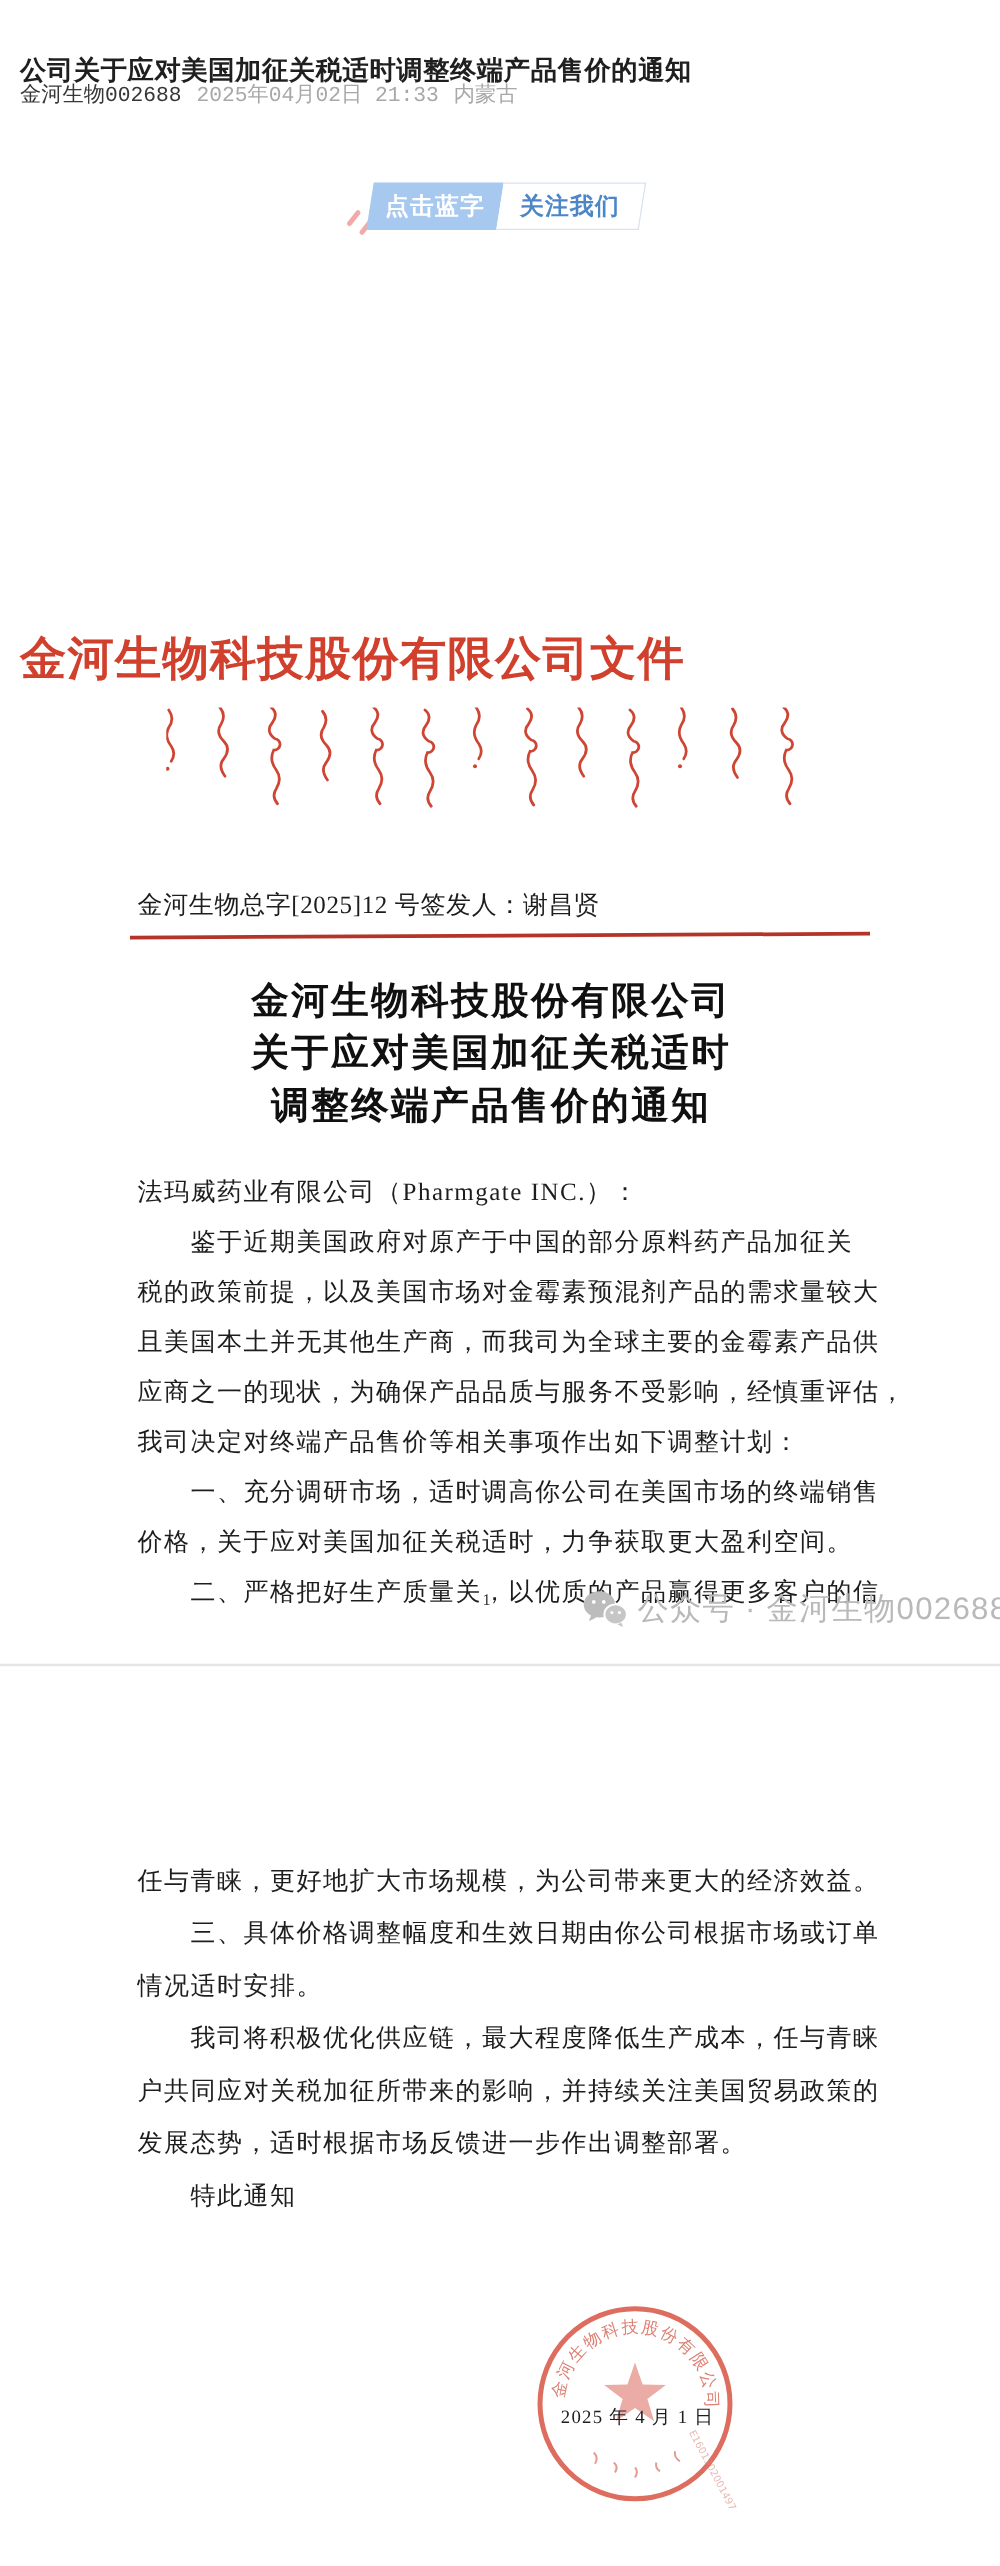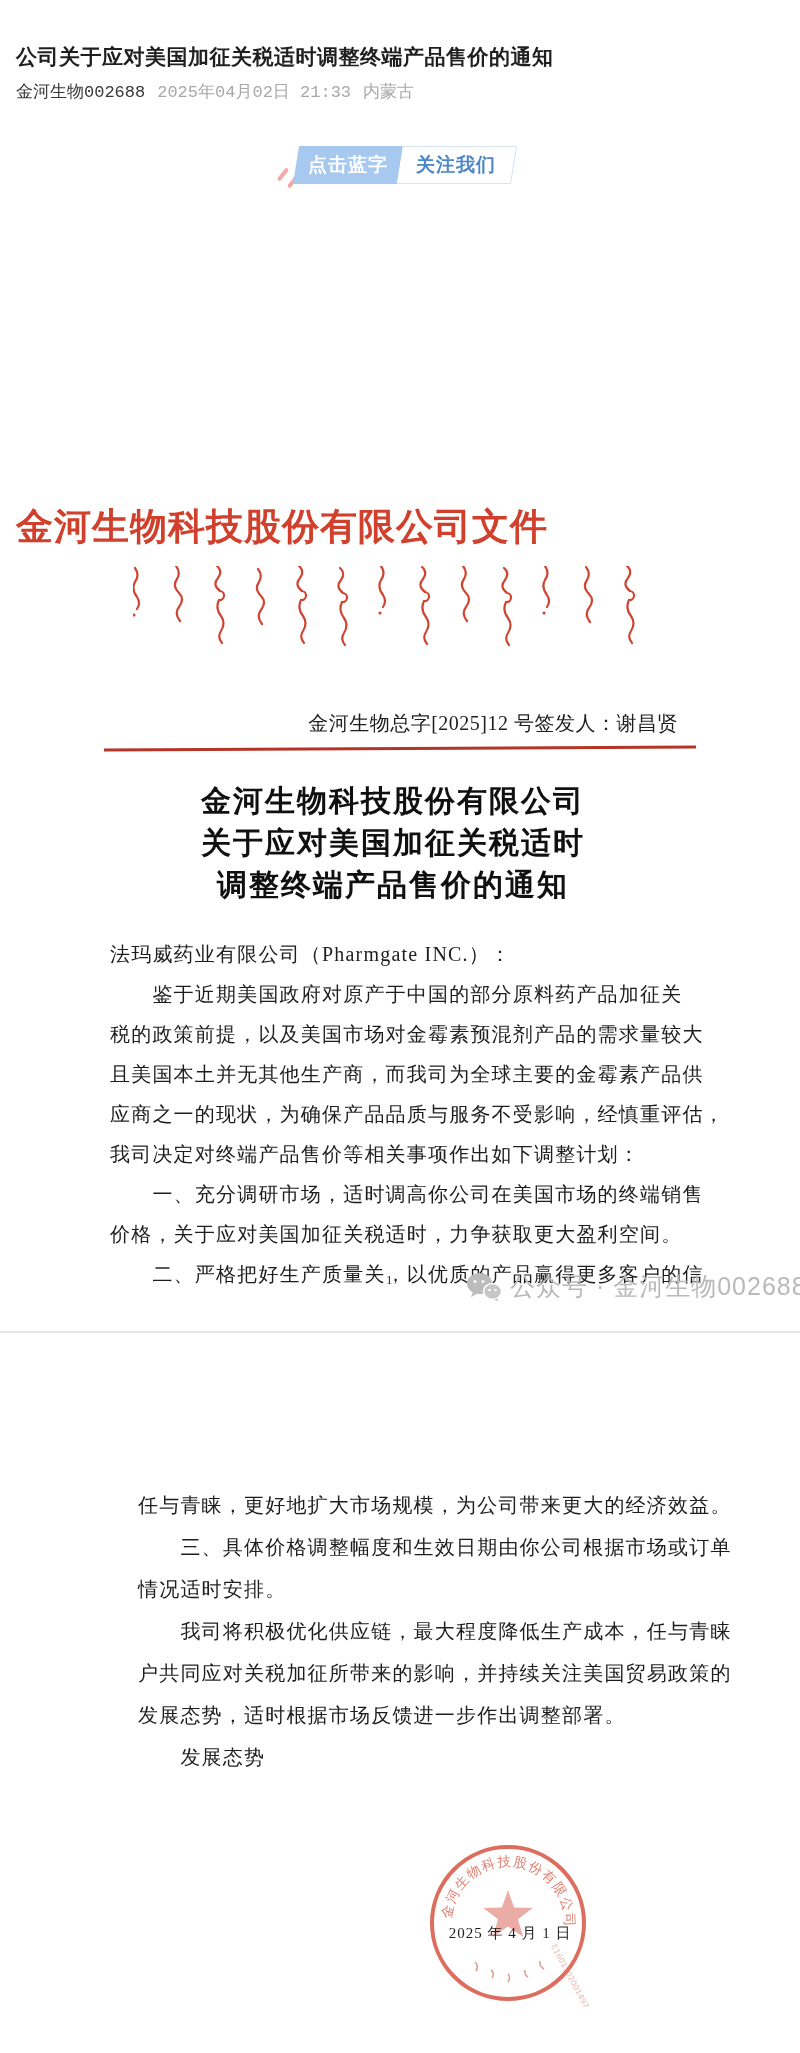--- a/index.html
+++ b/index.html
@@ -5,50 +5,50 @@
   html,body { margin:0; padding:0; background:#fff; }
   .page { position:relative; width:800px; height:2053px; background:#ffffff; overflow:hidden;
           font-family:"Liberation Sans","DejaVu Sans",sans-serif; }
   .abs { position:absolute; }
 
   
   .article-title { left:16px; top:26px; width:772px; font-size:21px; font-weight:700;
                    color:#1f1f1f; line-height:34px; letter-spacing:.5px; }
   .byline { left:16px; top:64px; display:flex; gap:12px; align-items:baseline; font-size:17px;font-family:Liberation Mono, monospace; }
   .account { color:#373737; font-weight:500; cursor:pointer; }
-  .meta { color:#a8a8a8;margin-top:16px; }
+  .meta { color:#a8a8a8; }
 
   
   .banner { left:296px; top:146px; width:218px; height:38px; display:flex;
             transform:skewX(-9deg); cursor:pointer; }
   .banner-left { width:104px; background:#a7c8ef; color:#ffffff; display:flex;
                  align-items:center; justify-content:center; font-size:19px; font-weight:700;
                  letter-spacing:1px; }
   .banner-right { width:114px; background:#ffffff; border:1px solid #d9e2ef; border-left:none;
                   color:#4c86c6; display:flex; align-items:center; justify-content:center;
                   font-size:19px; font-weight:700; letter-spacing:1px; }
   .unskew { transform:skewX(9deg); }
   .slash { width:4px; height:15px; background:#f2a9a9; border-radius:2px; }
   .slash1 { left:281px; top:167px; transform:rotate(38deg); }
   .slash2 { left:291px; top:174px; transform:rotate(38deg); }
 
   
   .doc-serif { font-family:"Liberation Serif","DejaVu Serif",serif; color:#1d1d1d; }
   .letterhead { left:16px; top:502px; width:786px; text-align:left; font-size:37px;
                 font-weight:700; color:#d0402c; letter-spacing:1px; white-space:nowrap; }
   .mongolian { left:133px; top:566px; }
-  .docnum-row { left:110px; top:710px; width:568px; display:flex; justify-content:flex-end;
+  .docnum-row { left:110px; top:710px; width:568px; display:flex; justify-content:flex-start;
                 font-size:20px; letter-spacing:.5px; }
   .red-rule { left:104px; top:747px; width:592px; height:3px; background:#b43527;
               transform:rotate(-.3deg); }
   .doc-title { left:0; top:780px; width:786px; text-align:center; font-size:30px;
                font-weight:700; letter-spacing:2px; line-height:42px; color:#101010; }
   .doc-body { font-size:20px; letter-spacing:1.2px; line-height:40px; white-space:nowrap; }
   .body1 { left:110px; top:934px; width:575px; }
-  .body2 { left:110px; top:1484px; width:575px; line-height:42px;margin-left:28px; }
+  .body2 { left:110px; top:1484px; width:575px; line-height:42px; }
   .pagenum { left:386px; top:1272px; font-size:13px; color:#333333; }
   .watermark { left:466px; top:1270px; display:flex; align-items:center; gap:8px; }
   .watermark-text { font-size:25px; color:#b9b9b9; letter-spacing:1px; white-space:nowrap; }
   .divider { left:0; top:1331px; width:800px; height:2px; background:#e6e6e6; }
   .seal-box { left:423px; top:1838px; width:170px; height:170px; }
   .seal-date { left:426px; top:1924px; width:168px; text-align:center; font-size:15px;
                letter-spacing:1px; color:#1e1e1e; white-space:nowrap; }
 </style>
 </head>
 <body>
@@ -146,21 +146,21 @@
 
   <div class="abs divider"></div>
 
   <div class="abs body2 doc-serif doc-body">
     <div>任与青睐，更好地扩大市场规模，为公司带来更大的经济效益。</div>
     <div>　　三、具体价格调整幅度和生效日期由你公司根据市场或订单</div>
     <div>情况适时安排。</div>
     <div>　　我司将积极优化供应链，最大程度降低生产成本，任与青睐</div>
     <div>户共同应对关税加征所带来的影响，并持续关注美国贸易政策的</div>
     <div>发展态势，适时根据市场反馈进一步作出调整部署。</div>
-    <div>　　发展态势</div>
+    <div>　　特此通知</div>
   </div>
 
   <svg class="abs seal-box" width="170" height="170" viewBox="0 0 170 170">
     <circle cx="85" cy="85" r="76" fill="none" stroke="#d23c28" stroke-width="4" opacity="0.75"></circle>
     <polygon points="85,52 91.1,69.6 109.7,70 94.9,81.2 100.3,99 85,88.4 69.7,99 75.1,81.2 60.3,70 78.9,69.6" fill="#e8a39a" opacity="0.9"></polygon>
     <defs>
         <path id="sealArc" d="M 28,85 A 57,57 0 0 1 142,85" fill="none"></path>
       </defs>
     <text font-family="Liberation Serif, DejaVu Serif, serif" font-size="13.5" fill="#dd7f72" letter-spacing="1.5">
       <textPath href="#sealArc" startOffset="4">金河生物科技股份有限公司</textPath>

